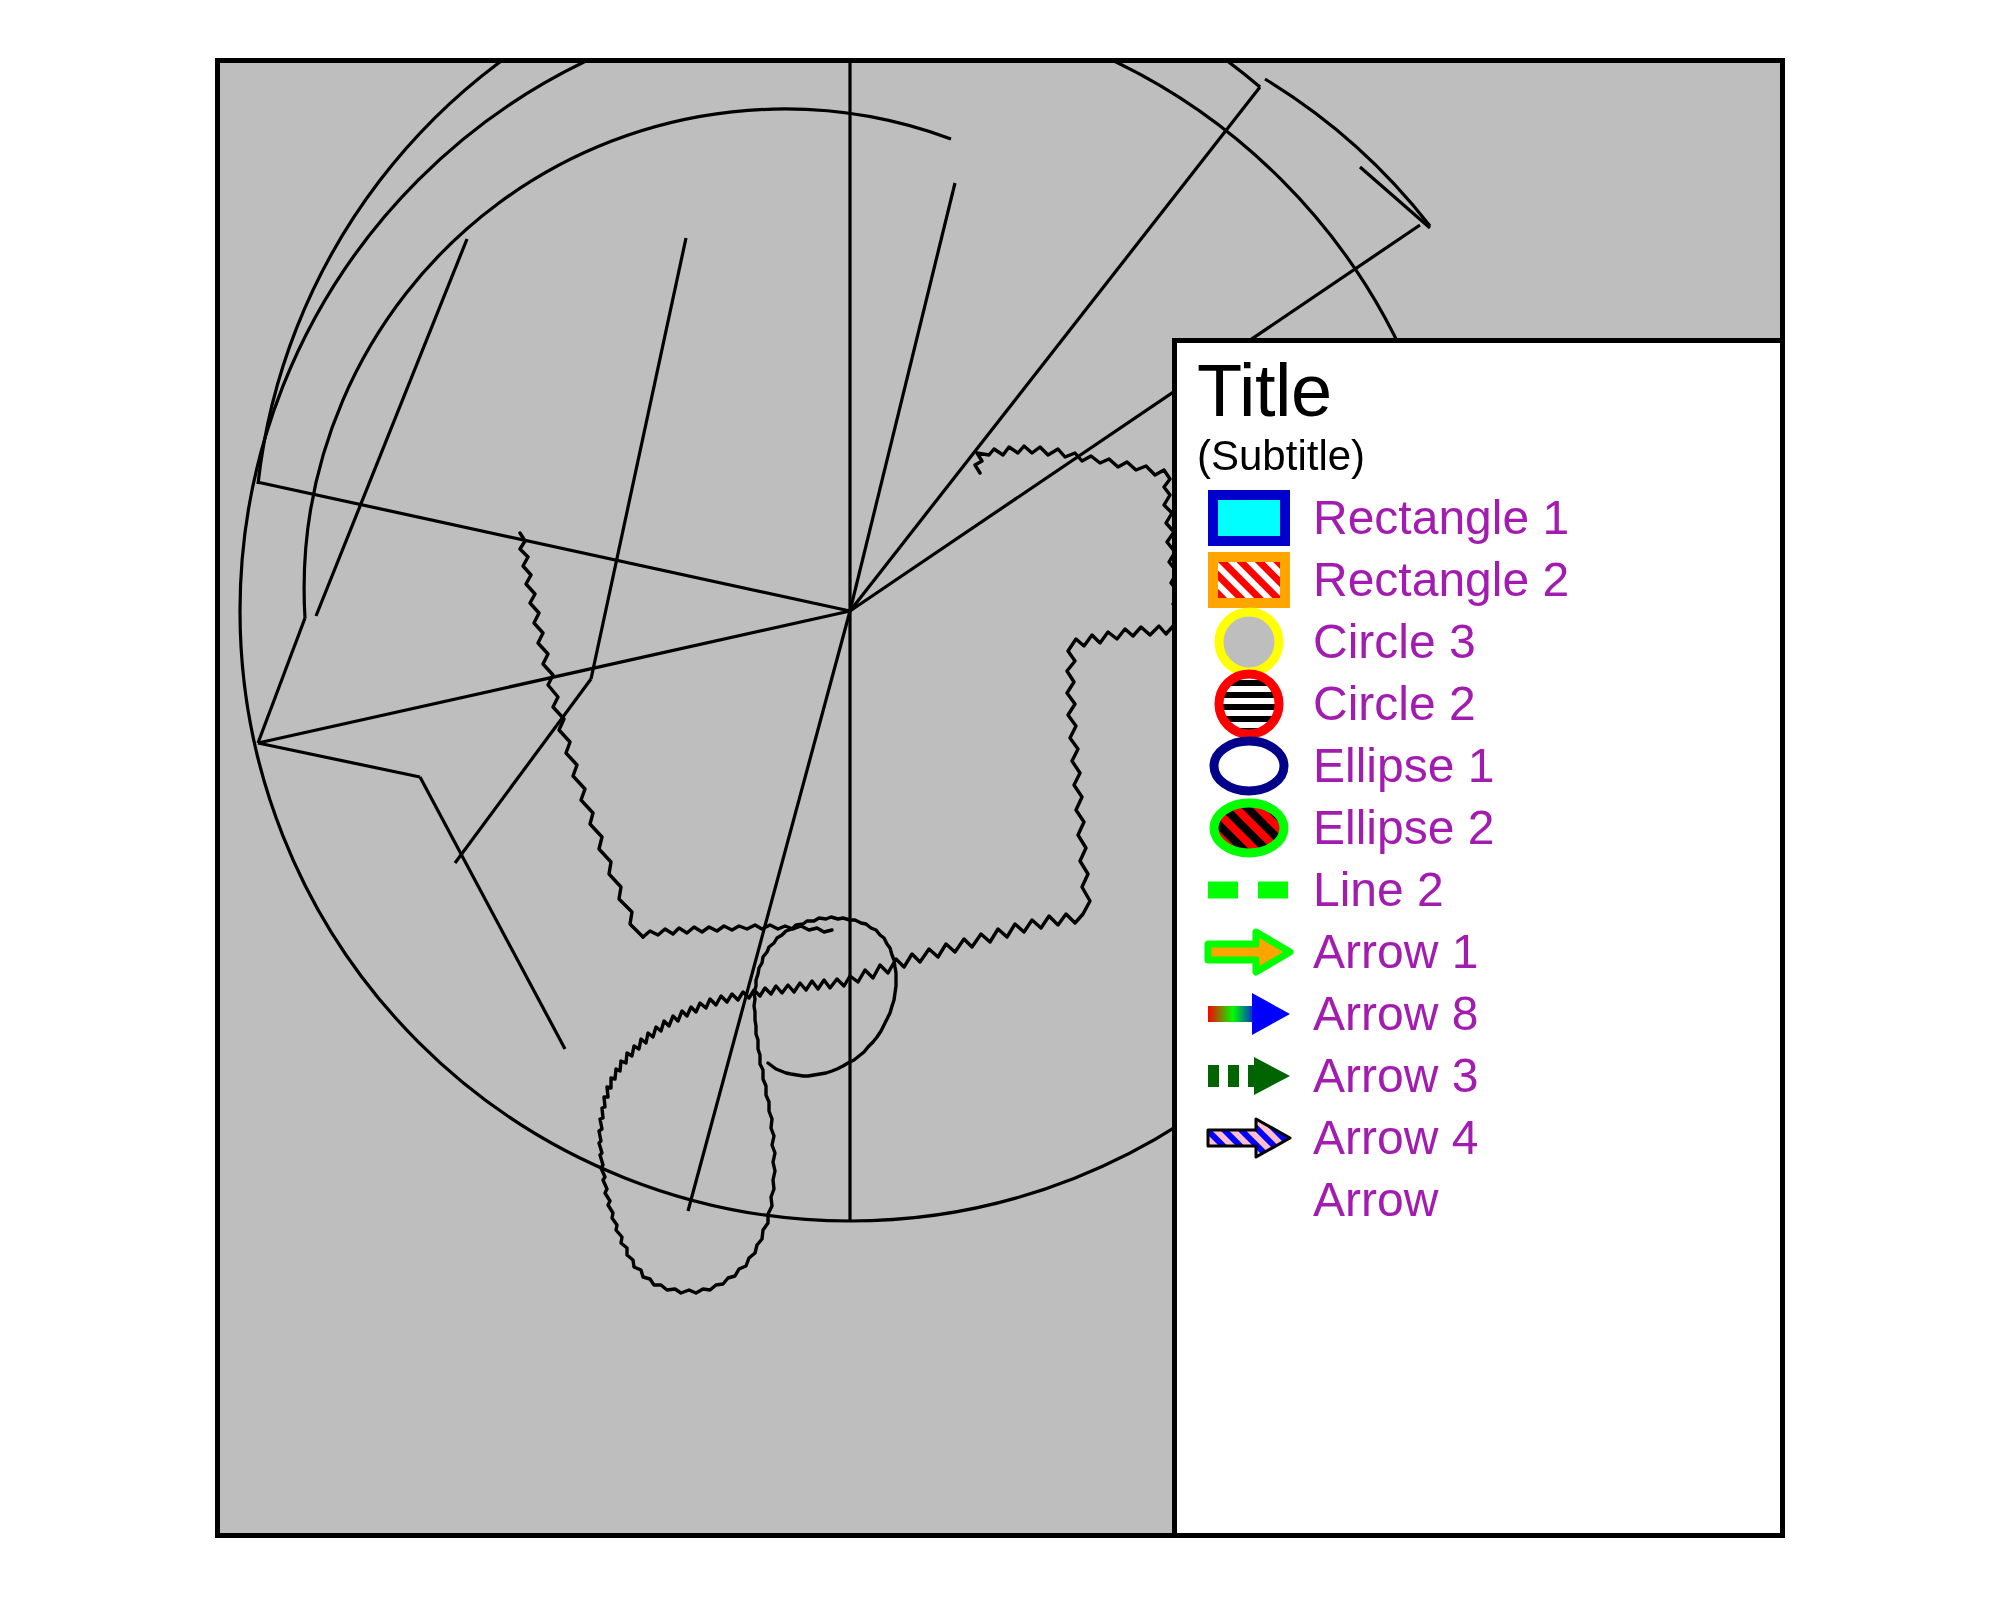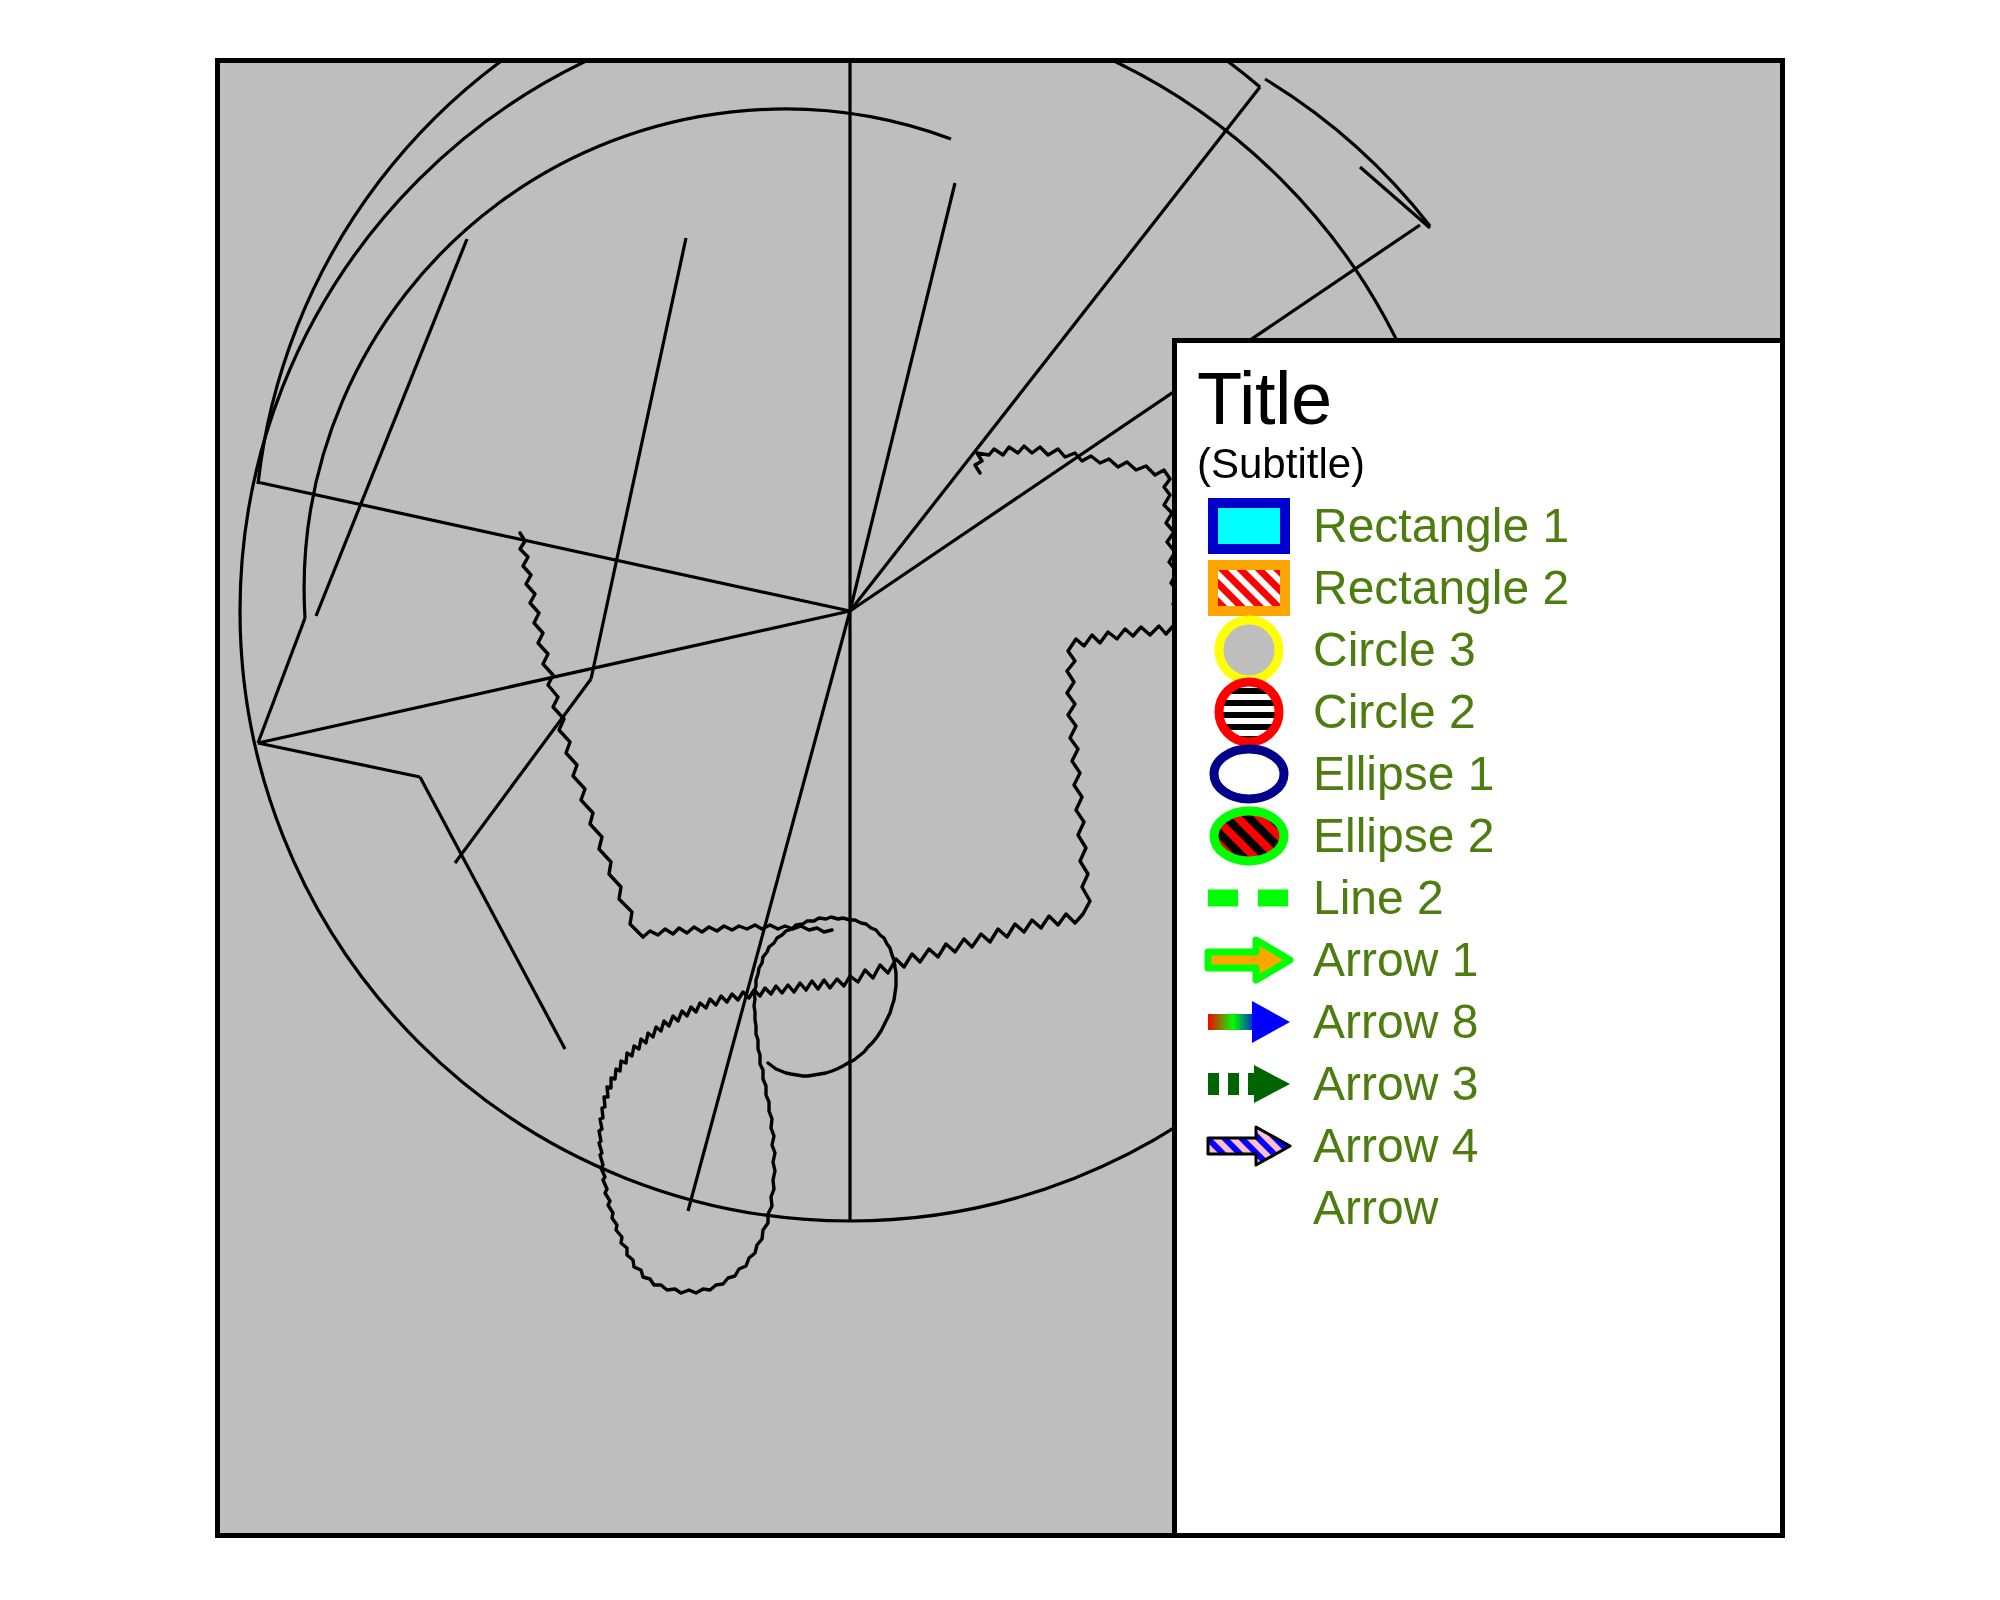--- a/index.html
+++ b/index.html
@@ -51,21 +51,21 @@
     background: #ffffff;
     border: 5px solid #000000;
     box-sizing: border-box;
     padding: 0;
   }
 
   #legend-inner {
     position: relative;
     width: 100%;
     height: 100%;
-    padding: 16px 0 0 18px;
+    padding: 8px 0 0 18px;
     box-sizing: border-box;
   }
 
   .legend-title {
     font-size: 74px;
     line-height: 80px;
     color: #000000;
     font-weight: normal;
     letter-spacing: -0.5px;
     margin: 0 0 0 2px;
@@ -91,21 +91,21 @@
     min-width: 108px;
     height: 62px;
     display: flex;
     align-items: center;
     justify-content: center;
   }
 
   .legend-label {
     font-size: 48px;
     line-height: 52px;
-    color: #4d7c0f;
+    color: #a21caf;
     white-space: nowrap;
     padding-left: 10px;
   }
 
   .legend-row.no-key .legend-label {
     padding-left: 10px;
   }
 
   .key-svg { display: block; }
 </style>

